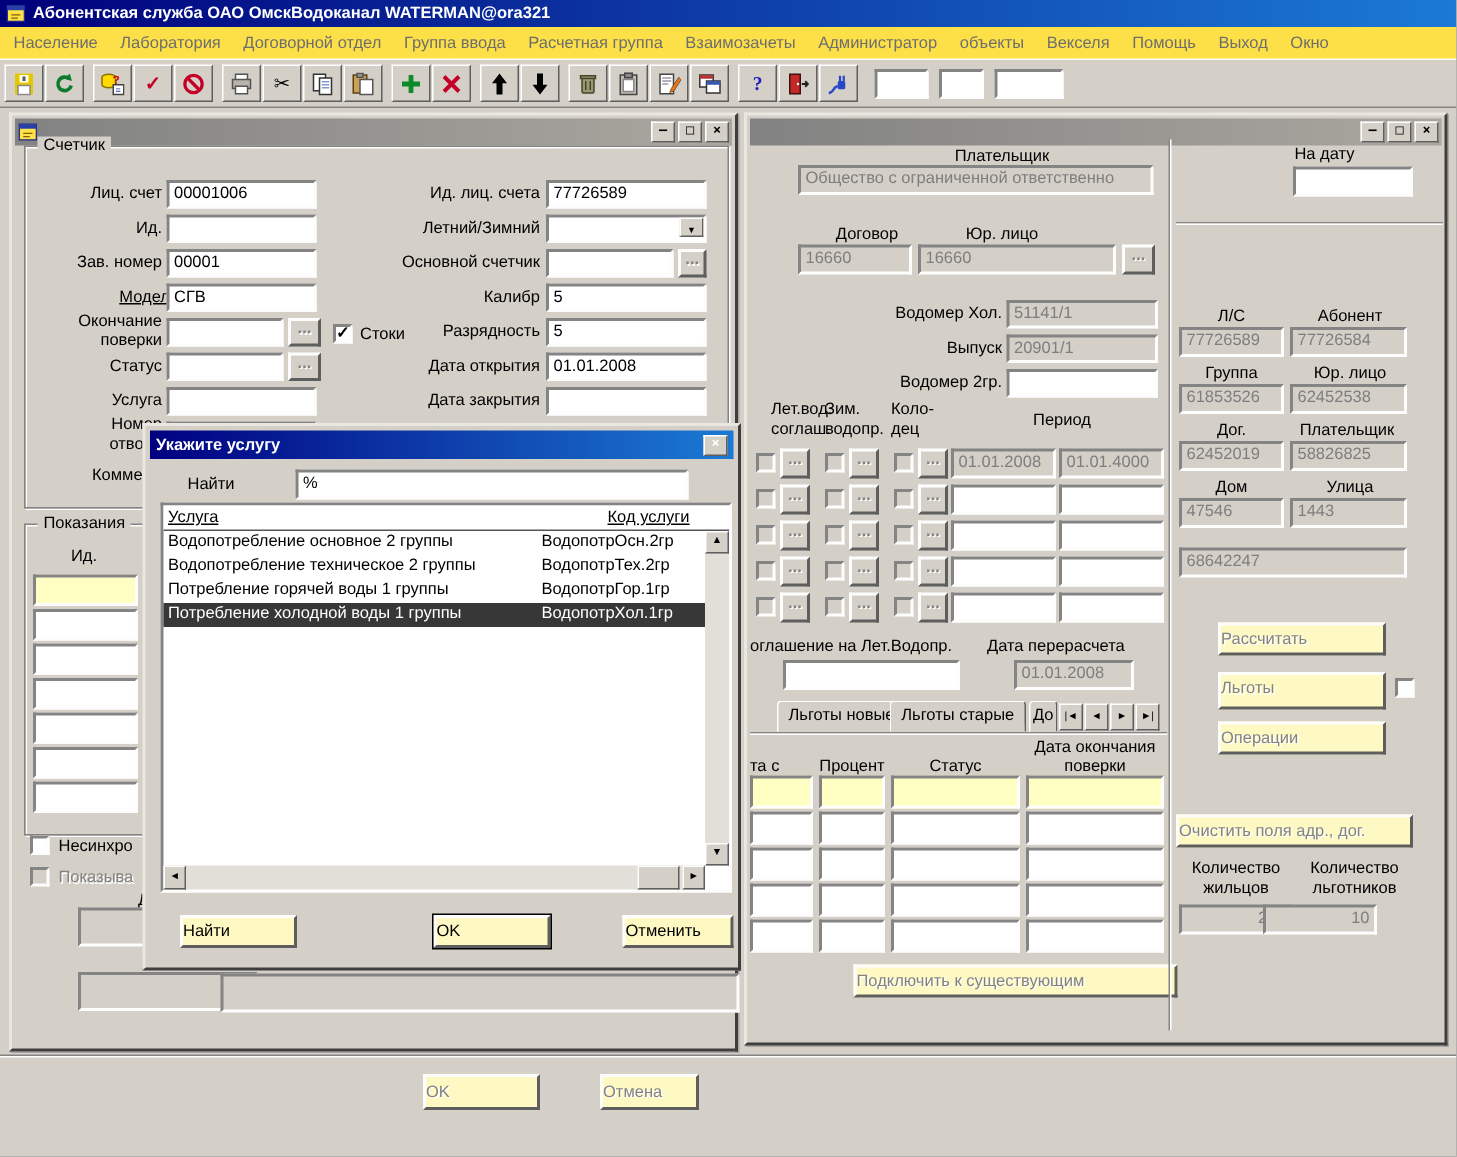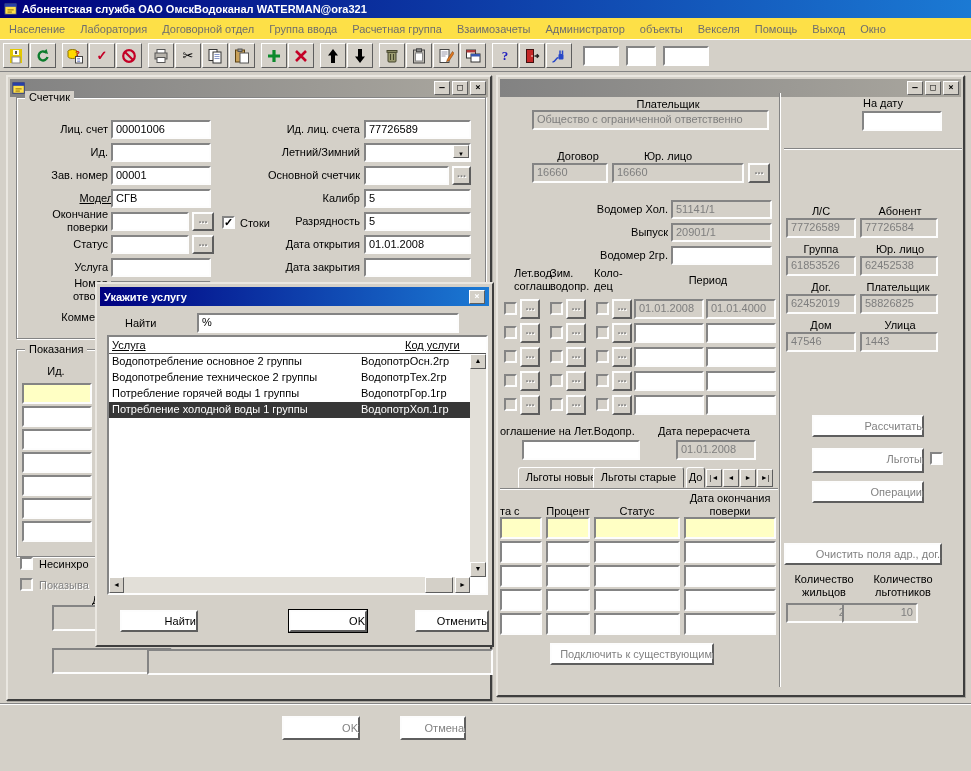--- a/index.html
+++ b/index.html
@@ -14,21 +14,21 @@
 .g{font-size:13px;line-height:13px;}
 .win{position:absolute;background:#d4d0c8;border:2px solid;border-color:#eae7e1 #3e3e3e #3e3e3e #eae7e1;box-shadow:1px 1px 0 rgba(0,0,0,.2);}
 .wtitle{position:absolute;left:2px;top:2px;right:2px;height:18px;background:linear-gradient(90deg,#828282,#aaa79f);display:flex;align-items:center;padding:0 2px;gap:2px;}
 .ctrl{width:16px;height:14px;background:#d4d0c8;border:1px solid;border-color:#fff #5e5e5e #5e5e5e #fff;font-size:9px;line-height:11px;text-align:center;font-weight:bold;font-family:"DejaVu Sans Mono",monospace;flex:none;}
 .sp{flex:1;}
 .lbl{position:absolute;white-space:pre-line;line-height:13px;}
 .r{text-align:right;}
 .c{text-align:center;}
 .fld{position:absolute;height:19px;background:#fff;border:2px solid;border-color:#848484 #fdfdfd #fdfdfd #848484;padding:1px 3px;line-height:13px;white-space:nowrap;overflow:hidden;}
 .gray{background:#d4d0c8;color:#7e7e7e;}
-.btn{position:absolute;background:#ffffff;border:2px solid;border-color:#fdfdfd #5e5e5e #5e5e5e #fdfdfd;text-align:right;line-height:18px;}
+.btn{position:absolute;background:#fef9c3;border:2px solid;border-color:#fdfdfd #5e5e5e #5e5e5e #fdfdfd;text-align:left;line-height:18px;}
 .dis{color:#828282;text-shadow:1px 1px 0 #fff;}
 .dots{position:absolute;background:#d4d0c8;border:2px solid;border-color:#fdfdfd #5e5e5e #5e5e5e #fdfdfd;text-align:center;line-height:10px;color:#828282;text-shadow:1px 1px 0 #fff;font-weight:bold;}
 .cb{position:absolute;width:13px;height:13px;background:#fff;border:2px solid;border-color:#848484 #fdfdfd #fdfdfd #848484;line-height:8px;font-size:11px;font-weight:bold;text-align:center;}
 .cb.off{background:#d4d0c8;}
 .gbox{position:absolute;border:1px solid #848484;box-shadow:inset 1px 1px 0 #fff,1px 1px 0 #fff;}
 .legend{position:absolute;top:-7px;left:8px;background:#d4d0c8;padding:0 4px;line-height:13px;}
 .etchh{position:absolute;height:0;border-top:1px solid #848484;border-bottom:1px solid #fff;}
 .etchv{position:absolute;width:0;border-left:1px solid #848484;border-right:1px solid #fff;}
 .cell{position:absolute;background:#fff;border:2px solid;border-color:#848484 #fdfdfd #fdfdfd #848484;}
 .yellow{background:#ffffc4;}
@@ -406,21 +406,21 @@
     <div class="cell" style="left:186px;top:488px;width:92px;height:22px;"></div>
     <div class="cell" style="left:2px;top:512px;width:42px;height:22px;"></div>
     <div class="cell" style="left:48px;top:512px;width:44px;height:22px;"></div>
     <div class="cell" style="left:96px;top:512px;width:86px;height:22px;"></div>
     <div class="cell" style="left:186px;top:512px;width:92px;height:22px;"></div>
     <div class="cell" style="left:2px;top:536px;width:42px;height:22px;"></div>
     <div class="cell" style="left:48px;top:536px;width:44px;height:22px;"></div>
     <div class="cell" style="left:96px;top:536px;width:86px;height:22px;"></div>
     <div class="cell" style="left:186px;top:536px;width:92px;height:22px;"></div>
 
-    <div class="btn dis" style="left:52px;top:566px;width:164px;height:22px;">Подключить к существующим</div>
+    <div class="btn dis" style="left:71px;top:566px;width:216px;height:22px;">Подключить к существующим</div>
 
     <div class="etchv" style="left:281px;top:16px;height:594px;"></div>
 
     <div class="etchh" style="left:286px;top:71px;width:178px;"></div>
     <div class="lbl c" style="left:340px;top:20px;width:90px;">На дату</div>
     <div class="fld" style="left:364px;top:34px;width:80px;height:20px;"></div>
 
     <div class="lbl c" style="left:288px;top:128px;width:70px;">Л/С</div>
     <div class="lbl c" style="left:364px;top:128px;width:76px;">Абонент</div>
     <div class="fld gray" style="left:288px;top:141px;width:70px;height:20px;">77726589</div>
@@ -430,20 +430,21 @@
     <div class="fld gray" style="left:288px;top:179px;width:70px;height:20px;">61853526</div>
     <div class="fld gray" style="left:362px;top:179px;width:78px;height:20px;">62452538</div>
     <div class="lbl c" style="left:288px;top:204px;width:70px;">Дог.</div>
     <div class="lbl c" style="left:358px;top:204px;width:84px;">Плательщик</div>
     <div class="fld gray" style="left:288px;top:217px;width:70px;height:20px;">62452019</div>
     <div class="fld gray" style="left:362px;top:217px;width:78px;height:20px;">58826825</div>
     <div class="lbl c" style="left:288px;top:242px;width:70px;">Дом</div>
     <div class="lbl c" style="left:364px;top:242px;width:76px;">Улица</div>
     <div class="fld gray" style="left:288px;top:255px;width:70px;height:20px;">47546</div>
     <div class="fld gray" style="left:362px;top:255px;width:78px;height:20px;">1443</div>
+    <div class="fld gray" style="left:288px;top:288px;width:152px;height:20px;">68642247</div>
 
     <div class="btn dis" style="left:314px;top:338px;width:112px;height:22px;">Рассчитать</div>
     <div class="btn dis" style="left:314px;top:371px;width:112px;height:25px;">Льготы</div>
     <div class="cb" style="left:432px;top:375px;"></div>
     <div class="btn dis" style="left:314px;top:404px;width:112px;height:22px;">Операции</div>
     <div class="btn dis" style="left:286px;top:466px;width:158px;height:22px;">Очистить поля адр., дог.</div>
 
     <div class="lbl c" style="left:288px;top:496px;width:76px;">Количество
 жильцов</div>
     <div class="lbl c" style="left:366px;top:496px;width:78px;">Количество

